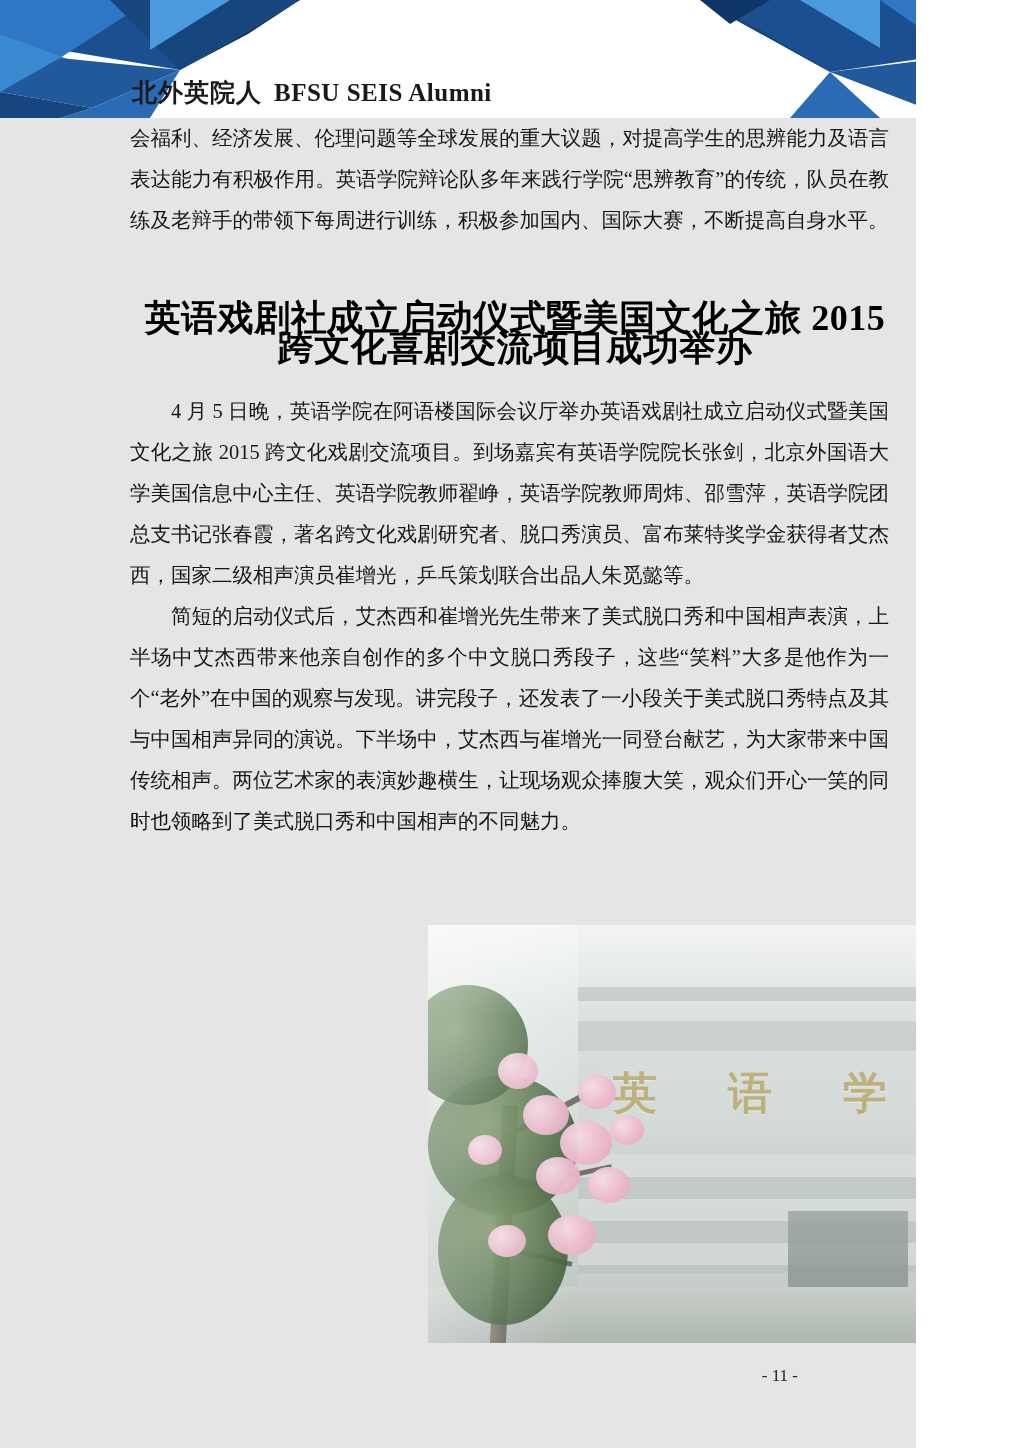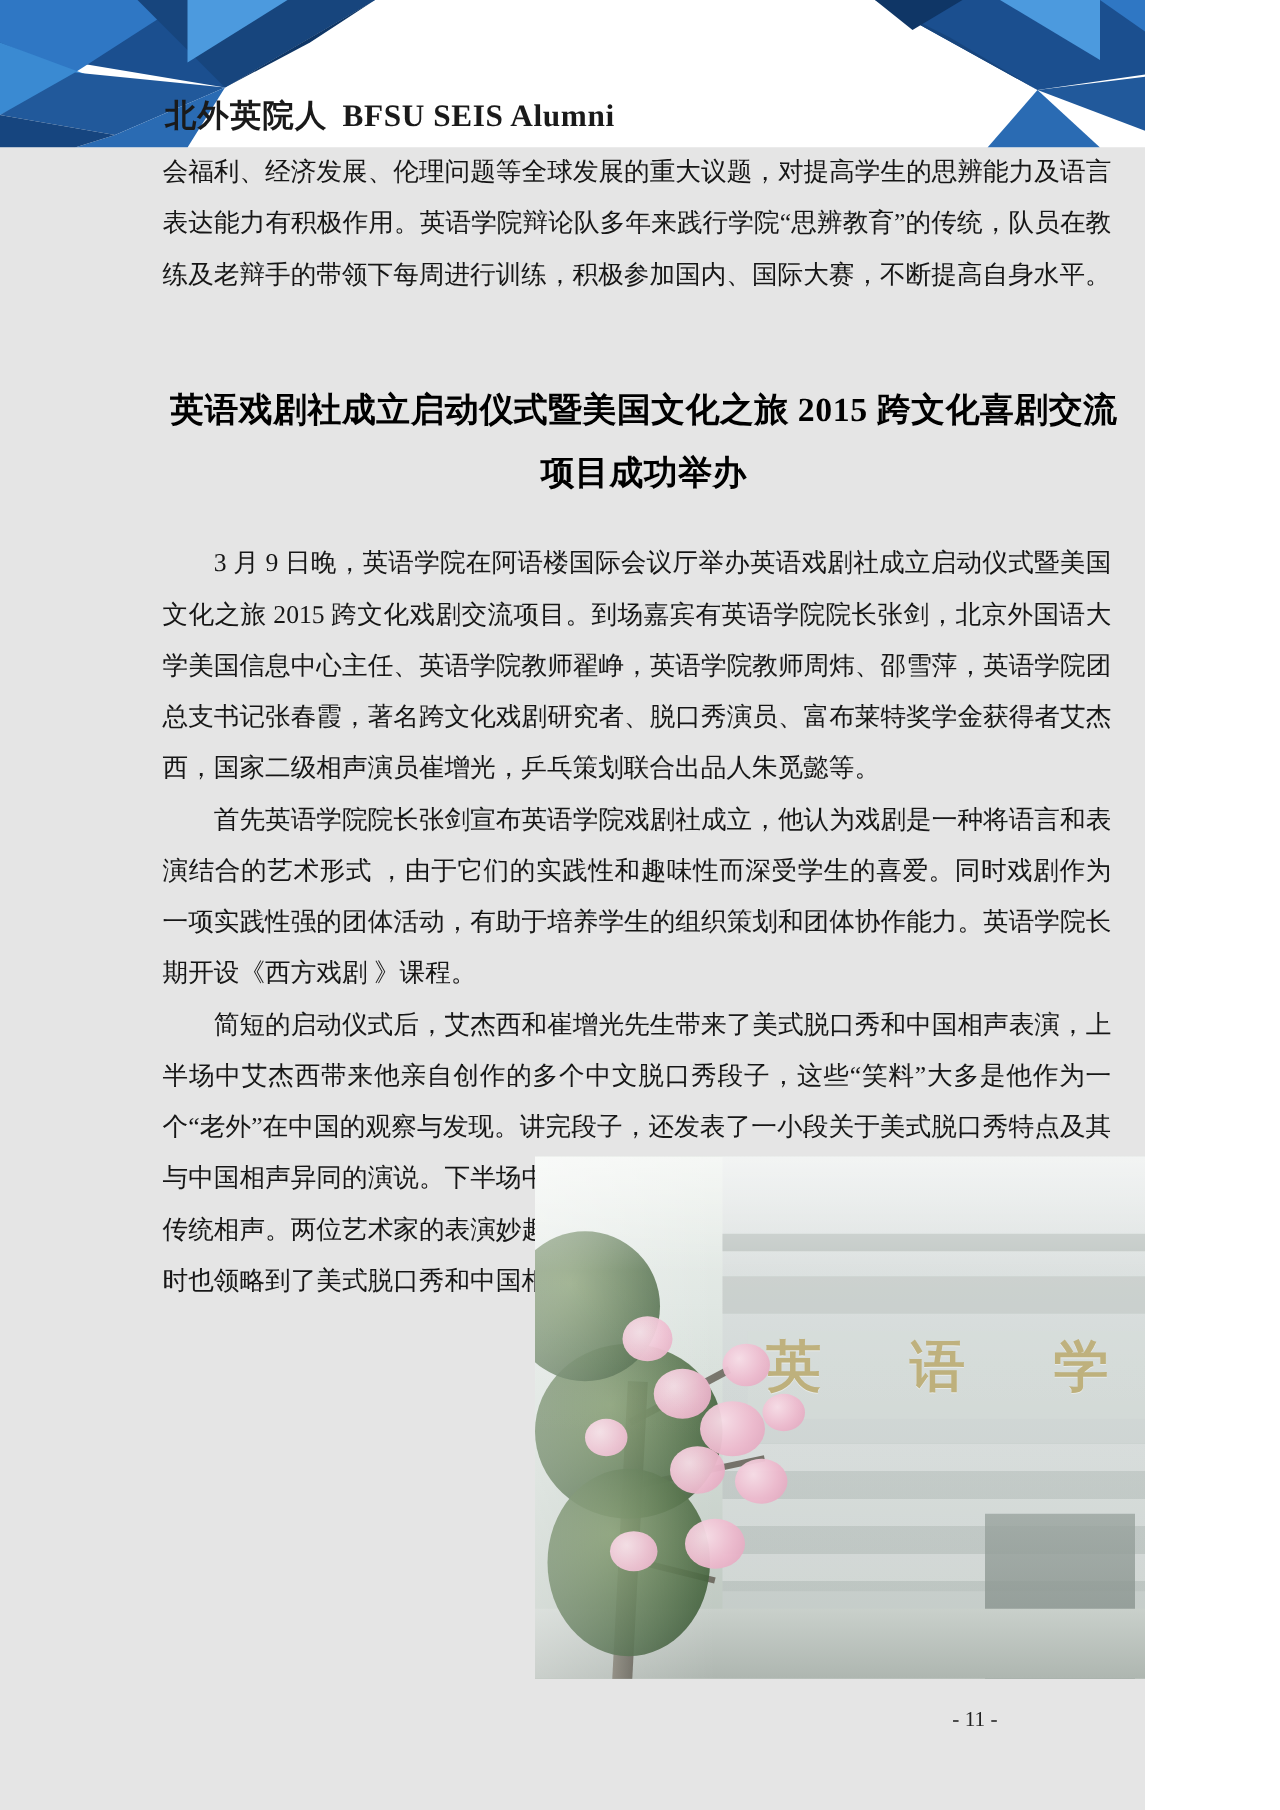--- a/index.html
+++ b/index.html
@@ -71,23 +71,23 @@
     font-family: "Liberation Serif", serif;
   }
   p.indent { text-indent: 2em; }
 
   .cont-para {
     margin-bottom: 0;
   }
 
   .headline {
     margin: 62px 0 28px 0;
-    font-size: 27px;
-    font-weight: bold;
-    line-height: 50px;
+    font-size: 36px;
+    font-weight: bold;
+    line-height: 30px;
     text-align: center;
     color: #000000;
     letter-spacing: 0.5px;
     font-family: "Liberation Serif", serif;
   }
 
   
   .photo {
     position: absolute;
     left: 428px;
@@ -235,22 +235,21 @@
     <span class="cn">北外英院人</span>
     <span class="en">BFSU SEIS Alumni</span>
   </div>
 
   <div class="content">
 
     <p class="body cont-para">会福利、经济发展、伦理问题等全球发展的重大议题，对提高学生的思辨能力及语言表达能力有积极作用。英语学院辩论队多年来践行学院“思辨教育”的传统，队员在教练及老辩手的带领下每周进行训练，积极参加国内、国际大赛，不断提高自身水平。</p>
 
     <h2 class="headline">英语戏剧社成立启动仪式暨美国文化之旅 2015 跨文化喜剧交流项目成功举办</h2>
 
-    <p class="body indent">3 月 9 日晚，英语学院在阿语楼国际会议厅举办英语戏剧社成立启动仪式暨美国文化之旅 2015 跨文化戏剧交流项目。到场嘉宾有英语学院院长张剑，北京外国语大学美国信息中心主任、英语学院教师翟峥，英语学院教师周炜、邵雪萍，英语学院团总支书记张春霞，著名跨文化戏剧研究者、脱口秀演员、富布莱特奖学金获得者艾杰西，国家二级相声演员崔增光，乒乓策划联合出品人朱觅懿等。</p>
-    <p class="body indent">首先英语学院院长张剑宣布英语学院戏剧社成立，他认为戏剧是一种将语言和表演结合的艺术形式 ，由于它们的实践性和趣味性而深受学生的喜爱。同时戏剧作为一项实践性强的团体活动，有助于培养学生的组织策划和团体协作能力。英语学院长期开设《西方戏剧 》课程。</p>
+    <p class="body indent">4 月 5 日晚，英语学院在阿语楼国际会议厅举办英语戏剧社成立启动仪式暨美国文化之旅 2015 跨文化戏剧交流项目。到场嘉宾有英语学院院长张剑，北京外国语大学美国信息中心主任、英语学院教师翟峥，英语学院教师周炜、邵雪萍，英语学院团总支书记张春霞，著名跨文化戏剧研究者、脱口秀演员、富布莱特奖学金获得者艾杰西，国家二级相声演员崔增光，乒乓策划联合出品人朱觅懿等。</p>
     <p class="body indent">简短的启动仪式后，艾杰西和崔增光先生带来了美式脱口秀和中国相声表演，上半场中艾杰西带来他亲自创作的多个中文脱口秀段子，这些“笑料”大多是他作为一个“老外”在中国的观察与发现。讲完段子，还发表了一小段关于美式脱口秀特点及其与中国相声异同的演说。下半场中，艾杰西与崔增光一同登台献艺，为大家带来中国传统相声。两位艺术家的表演妙趣横生，让现场观众捧腹大笑，观众们开心一笑的同时也领略到了美式脱口秀和中国相声的不同魅力。</p>
 
   </div>
 
   <div class="photo">
     <div class="sky"></div>
     <div class="building"></div>
     <div class="roofline"></div>
     <div class="bandtop"></div>
     <div class="glass"></div>

